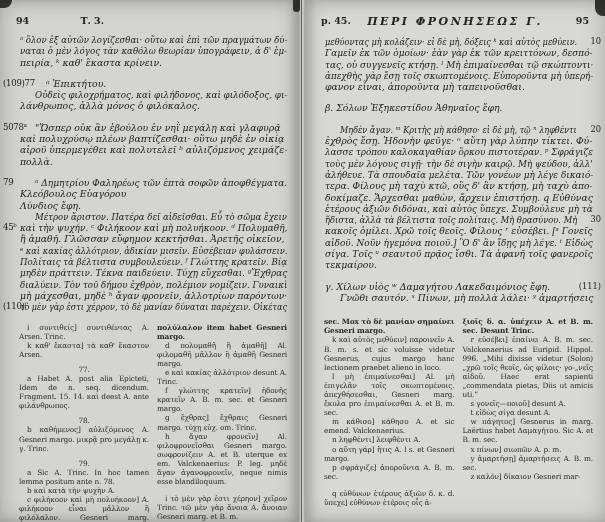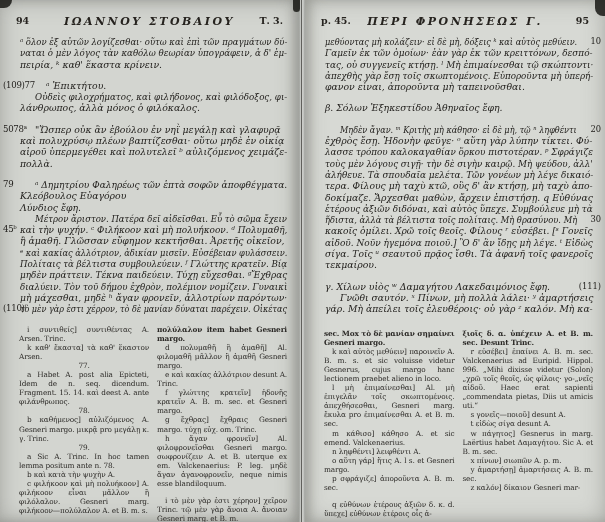--- a/index.html
+++ b/index.html
@@ -29,31 +29,30 @@
   .s-center{text-align:left;padding-left:0;}
   .s-gap{margin-top:10px;}
   .ml{position:absolute;left:-17px;top:0;font-style:normal;font-size:8.6px;letter-spacing:-.3px;color:#23211e;}
   .mr{position:absolute;right:-8px;top:0;font-style:normal;font-size:8.3px;color:#23211e;}
 
   .footnotes{display:flex;gap:8px;margin:10px 12px 0 19px;color:#2b2926;}
   .page-right .footnotes{margin-top:14px;}
   .fncol{flex:1;min-width:0;}
   .fn{font-size:7.35px;line-height:9.1px;text-align:justify;text-indent:8px;letter-spacing:-.15px;}
   .fn-cont{text-indent:0;font-weight:bold;}
-  .fn-num{text-align:center;text-indent:0;margin-top:0;}
+  .fn-num{text-align:center;text-indent:0;margin-top:6px;}
   .fn-gap{margin-top:8px;}
 </style>
 </head>
 <body>
 
 <div class="canvas">
   <div class="page page-left">
     <div class="header">
       <span class="hnum">94</span>
-      <span class="htitle">ΙΩΑΝΝΟΥ ΣΤΟΒΑΙΟΥ</span>
       <span class="hnum right">Τ. 3.</span>
     </div>
     <div class="bodytext" id="body-0">
         <div class="line"><span class="t" style="transform: scaleX(0.911263);">ᵃ ὅλον ἐξ αὐτῶν λογίζεσθαι· οὕτω καὶ ἐπὶ τῶν πραγμάτων δύ-</span></div>
         <div class="line"><span class="t" style="transform: scaleX(0.930314);">ναται ὁ μὲν λόγος τὰν καθόλω θεωρίαν ὑπογράφειν, ἁ δ' ἐμ-</span></div>
         <div class="line"><span class="t">πειρία, ᵏ καθ' ἕκαστα κρίνειν.</span></div>
         <div class="line s-lemma s-gap"><span class="ml">(109)77</span><span class="t">ᵃ Ἐπικτήτου.</span></div>
         <div class="line s-para"><span class="t" style="transform: scaleX(0.936803);">Οὐδεὶς φιλοχρήματος, καὶ φιλήδονος, καὶ φιλόδοξος, φι-</span></div>
         <div class="line"><span class="t">λάνθρωπος, ἀλλὰ μόνος ὁ φιλόκαλος.</span></div>
         <div class="line s-para s-gap"><span class="ml">5078ᵃ</span><span class="t">"Ὥσπερ οὐκ ἂν ἐβούλου ἐν νηῒ μεγάλῃ καὶ γλαφυρᾷ</span></div>
@@ -121,21 +120,20 @@
         <div class="line"><span class="t" style="transform: scaleX(0.98893);">τερα. Φίλους μὴ ταχὺ κτῶ, οὓς δ' ἂν κτήσῃ, μὴ ταχὺ ἀπο-</span></div>
         <div class="line"><span class="t">δοκίμαζε. Ἄρχεσθαι μαθὼν, ἄρχειν ἐπιστήσῃ. q Εὐθύνας</span></div>
         <div class="line"><span class="t" style="transform: scaleX(0.950355);">ἑτέρους ἀξιῶν διδόναι, καὶ αὐτὸς ὕπεχε. Συμβούλευε μὴ τὰ</span></div>
         <div class="line"><span class="t" style="transform: scaleX(0.896797);">ἥδιστα, ἀλλὰ τὰ βέλτιστα τοῖς πολίταις. Μὴ θρασύνου. Μὴ</span><span class="mr">30</span></div>
         <div class="line"><span class="t" style="transform: scaleX(0.978102);">κακοῖς ὁμίλει. Χρῶ τοῖς θεοῖς. Φίλους ʳ εὐσέβει. [ˢ Γονεῖς</span></div>
         <div class="line"><span class="t" style="transform: scaleX(0.964029);">αἰδοῦ. Νοῦν ἡγεμόνα ποιοῦ.] Ὃ δ' ἂν ἴδῃς μὴ λέγε. ᵗ Εἰδὼς</span></div>
         <div class="line"><span class="t" style="transform: scaleX(0.985294);">σίγα. Τοῖς ᵘ σεαυτοῦ πρᾷος ἴσθι. Τὰ ἀφανῆ τοῖς φανεροῖς</span></div>
         <div class="line"><span class="t">τεκμαίρου.</span></div>
         <div class="line s-center s-gap"><span class="t">γ. Χίλων υἱὸς ʷ Δαμαγήτου Λακεδαιμόνιος ἔφη.</span><span class="mr">(111)</span></div>
         <div class="line s-para"><span class="t" style="transform: scaleX(0.988281);">Γνῶθι σαυτόν. ˣ Πίνων, μὴ πολλὰ λάλει· ʸ ἁμαρτήσεις</span></div>
-        <div class="line"><span class="t" style="transform: scaleX(0.992593);">γάρ. Μὴ ἀπείλει τοῖς ἐλευθέροις· οὐ γὰρ ᶻ καλόν. Μὴ κα-</span></div>
       </div>
     <div class="footnotes">
       <div class="fncol" id="fn-1-0">
           <div class="fn fn-cont">sec. Mox τὸ δὲ μανίαν σημαίνει Gesneri margo.</div>
           <div class="fn">k καὶ αὐτὸς μεθύειν] παροινεῖν A. B. m. s. et sic voluisse videtur Gesnerus, cujus margo hanc lectionem praebet alieno in loco.</div>
           <div class="fn">l μὴ ἐπιμαίνεσθαι] Al. μὴ ἐπιγελᾶν τοῖς σκωπτομένοις. ἀπεχθήσεσθαι, Gesneri marg. ἔκυλα pro ἐπιμαίνεσθαι A. et B. m. sec.</div>
           <div class="fn">m κάθισο] κάθησο A. et sic emend. Valckenaerius.</div>
           <div class="fn">n ληφθέντι] λειφθέντι A.</div>
           <div class="fn">o αὕτη γάρ] ἥτις A. l s. et Gesneri margo.</div>
           <div class="fn">p σφράγιζε] ἀποροῦντα A. B. m. sec.</div>

